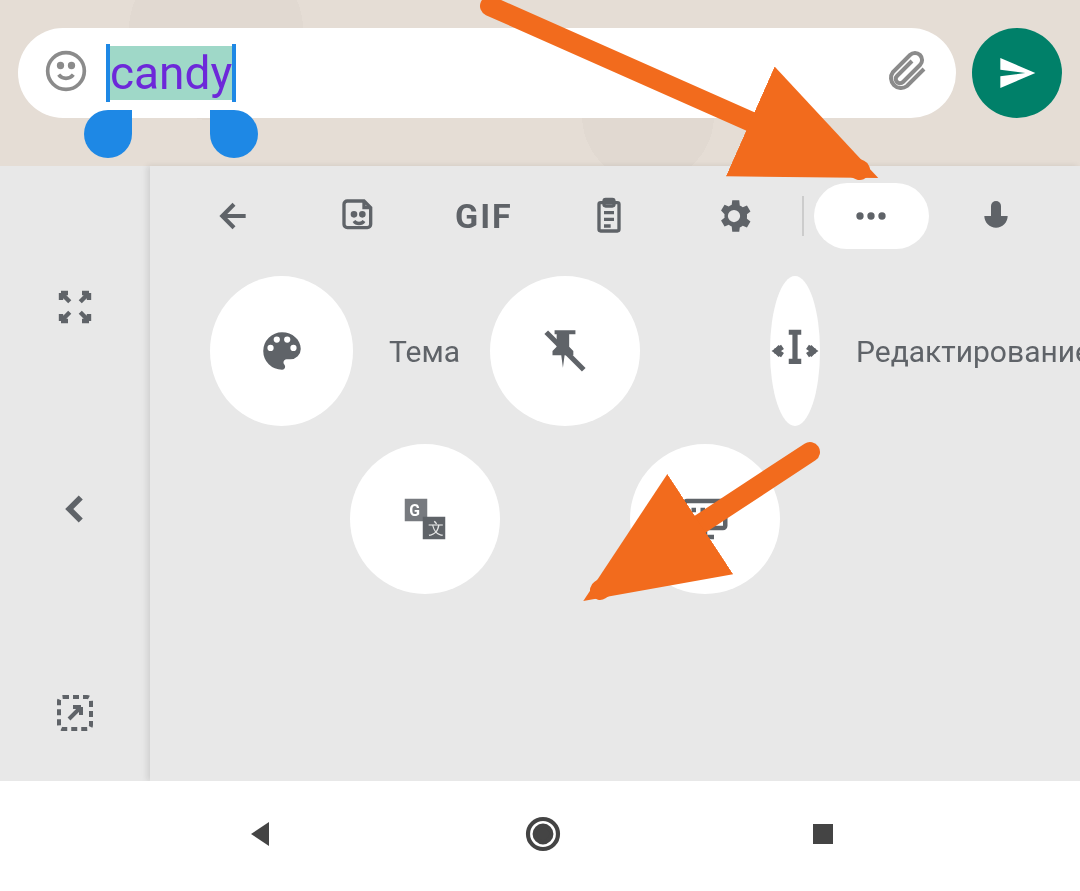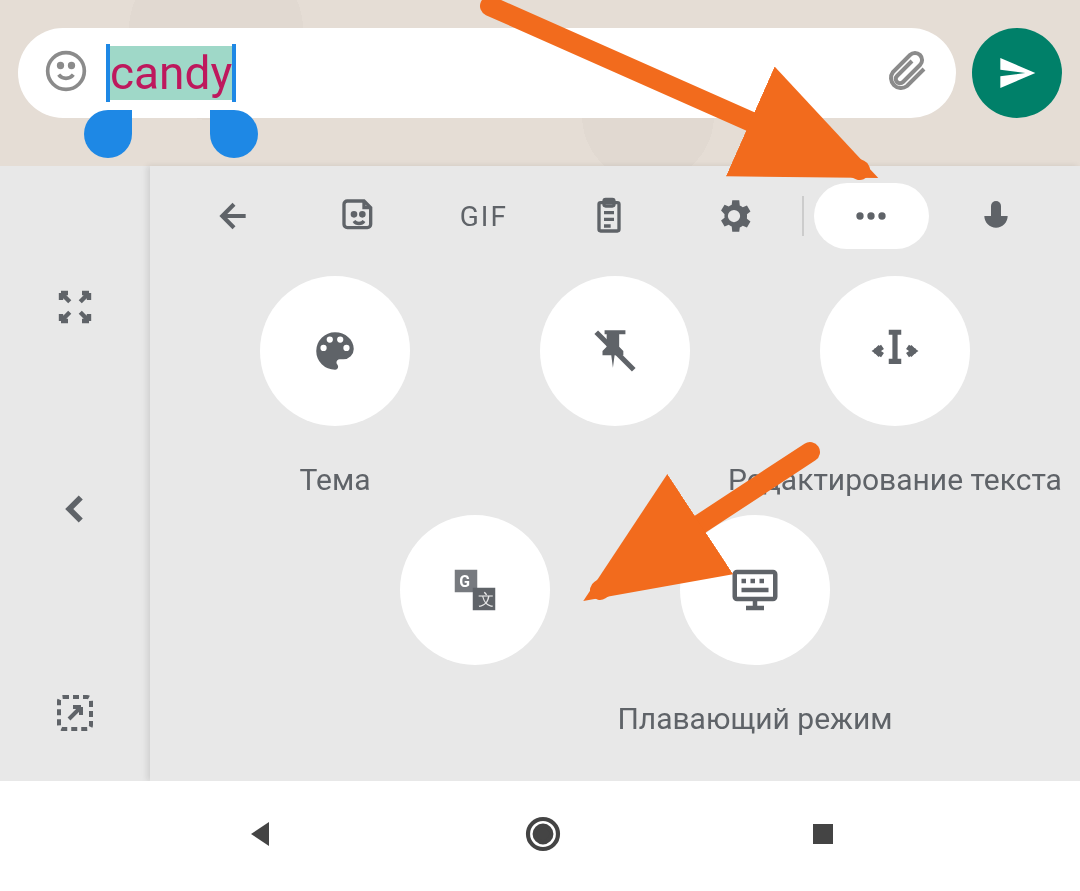--- a/index.html
+++ b/index.html
@@ -1,39 +1,39 @@
 <!DOCTYPE html>
 <html><head>
 <meta charset="utf-8">
 <style>
 *{box-sizing:border-box;margin:0;padding:0;font-family:Roboto,Arial,sans-serif}
 body{width:1080px;height:891px;background:#fff;position:relative;overflow:hidden}
 .chat-bg{height:166px;background:#e5ddd5;background-image:radial-gradient(circle at 20% 20%,rgba(0,0,0,.02) 10%,transparent 10%),radial-gradient(circle at 60% 70%,rgba(0,0,0,.02) 10%,transparent 10%);padding:28px 18px 0 18px;display:flex;align-items:flex-start;gap:16px}
 .input-pill{flex:1;height:90px;background:#fff;border-radius:45px;display:flex;align-items:center;padding:0 26px;gap:18px;position:relative}
 .emoji-ic{color:#8b8b8b;flex:none}
 .typed{position:relative;height:100%;display:flex;align-items:center}
-.sel{background:#9fd8c8;font-size:46px;color:#be185d;padding:0 4px}
+.sel{background:#9fd8c8;font-size:46px;color:#6d28d9;padding:0 4px}
 .sel-handle{position:absolute;width:48px;height:48px;background:#1e88e5;border-radius:50%;bottom:-40px}
 .sel-handle.l{left:-22px;border-top-right-radius:0}
 .sel-handle.r{right:-22px;border-top-left-radius:0}
 .cursor-line{position:absolute;width:4px;height:58px;background:#1e88e5;top:16px}
 .cursor-line.l{left:0}.cursor-line.r{right:0}
 .attach-ic{color:#8b8b8b;flex:none}
 .send-btn{width:90px;height:90px;border-radius:50%;background:#008069;display:flex;align-items:center;justify-content:center;flex:none}
 .kbd{position:absolute;top:166px;left:0;right:0;bottom:110px;background:#e8e8e8;display:flex}
 .kbd-side{width:150px;display:flex;flex-direction:column;align-items:center;justify-content:space-between;padding:120px 0 40px 0}
 .side-ic{color:#5f6368}
 .kbd-main{flex:1;background:#e8e8e8;box-shadow:-3px 0 6px rgba(0,0,0,.1);display:flex;flex-direction:column}
 .kbd-top{height:100px;display:flex;align-items:center;padding:0 26px;gap:10px}
 .top-ic{flex:1;display:flex;justify-content:center;align-items:center;color:#5f6368;height:66px;border-radius:33px}
 .top-ic.active{background:#fff}
 .top-sep{width:2px;height:40px;background:#ccc}
 .grid-wrap{flex:1;padding:10px 20px 20px 20px}
 .grid-row{display:flex;gap:30px;justify-content:center;margin-bottom:18px}
-.g-item{width:250px;display:flex;flex-direction:column;align-items:center;gap:36px}
+.g-item{width:250px;display:flex;flex-direction:row;align-items:center;gap:36px}
 .g-circle{width:150px;height:150px;border-radius:50%;background:#fff;display:flex;align-items:center;justify-content:center;color:#5f6368}
 .g-label{font-size:30px;color:#5f6368;white-space:nowrap}
 .nav{position:absolute;bottom:0;left:0;right:0;height:110px;background:#fff;display:flex;align-items:center;justify-content:space-around;padding:0 120px}
 .nav-ic{color:#444}
 .arrow{position:absolute;pointer-events:none}
 .arrow svg{display:block}
 </style>
 </head>
 <body>
 
@@ -96,21 +96,21 @@
       </span>
       <span class="top-ic">
         <svg width="40" height="40" viewBox="0 0 24 24" fill="none" stroke="currentColor" stroke-width="2">
             <path d="M5 3h10l4 4v10a2 2 0 01-2 2H5a2 2 0 01-2-2V5a2 2 0 012-2z"></path>
             <path d="M15 3v4h4"></path>
             <circle cx="9" cy="11" r="1" fill="currentColor"></circle>
             <circle cx="14" cy="11" r="1" fill="currentColor"></circle>
             <path d="M9 15s1 1.5 3 1.5 3-1.5 3-1.5"></path>
           </svg>
       </span>
-      <span class="top-ic" style="font-weight:400;font-size:28px;letter-spacing:2px">GIF</span>
+      <span class="top-ic" style="font-weight:700;font-size:34px;letter-spacing:2px">GIF</span>
       <span class="top-ic">
         <svg width="40" height="40" viewBox="0 0 24 24" fill="none" stroke="currentColor" stroke-width="2">
             <rect x="6" y="4" width="12" height="17" rx="1"></rect>
             <rect x="9" y="2" width="6" height="4" rx="1"></rect>
             <path d="M9 10h6M9 14h6M9 18h4"></path>
           </svg>
       </span>
       <span class="top-ic">
         <svg width="42" height="42" viewBox="0 0 24 24" fill="currentColor">
             <path d="M19.4 13a7.5 7.5 0 000-2l2-1.6-2-3.4-2.4 1a7.4 7.4 0 00-1.7-1L15 3h-4l-.3 2.5a7.4 7.4 0 00-1.7 1l-2.4-1-2 3.4L6.6 11a7.5 7.5 0 000 2l-2 1.6 2 3.4 2.4-1c.5.4 1.1.7 1.7 1L11 21h4l.3-2.5c.6-.3 1.2-.6 1.7-1l2.4 1 2-3.4-2-1.6zM12 15.5A3.5 3.5 0 1112 8.5a3.5 3.5 0 010 7z"></path>
@@ -172,21 +172,20 @@
             </div>
         </div>
         <div class="g-item">
           <div class="g-circle">
               <svg width="54" height="54" viewBox="0 0 24 24" fill="none" stroke="currentColor" stroke-width="2">
                 <rect x="3" y="4" width="18" height="12" rx="1"></rect>
                 <path d="M6 8h2M10 8h2M14 8h2M6 12h12M8 20h8" stroke-width="2"></path>
                 <path d="M12 16v4"></path>
               </svg>
             </div>
-          <div class="g-label">Плавающий режим</div>
         </div>
       </div>
     </div>
   </div>
 </div>
 
 <div class="nav">
   <span class="nav-ic"><svg width="36" height="36" viewBox="0 0 24 24" fill="currentColor">
         <path d="M18 4v16L6 12z"></path>
       </svg></span>

